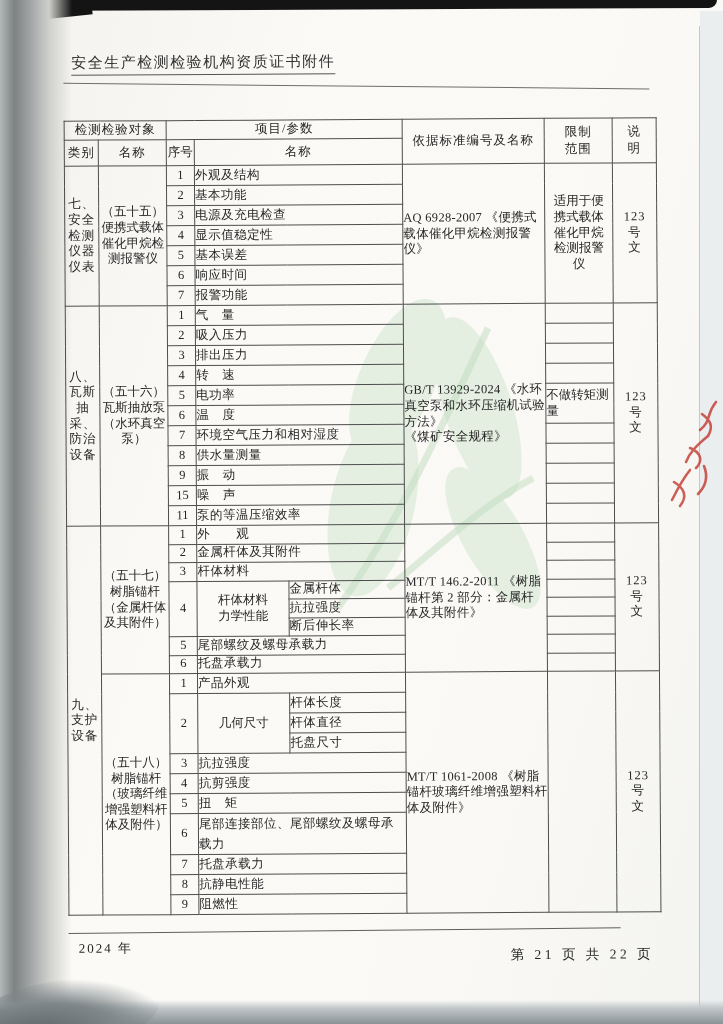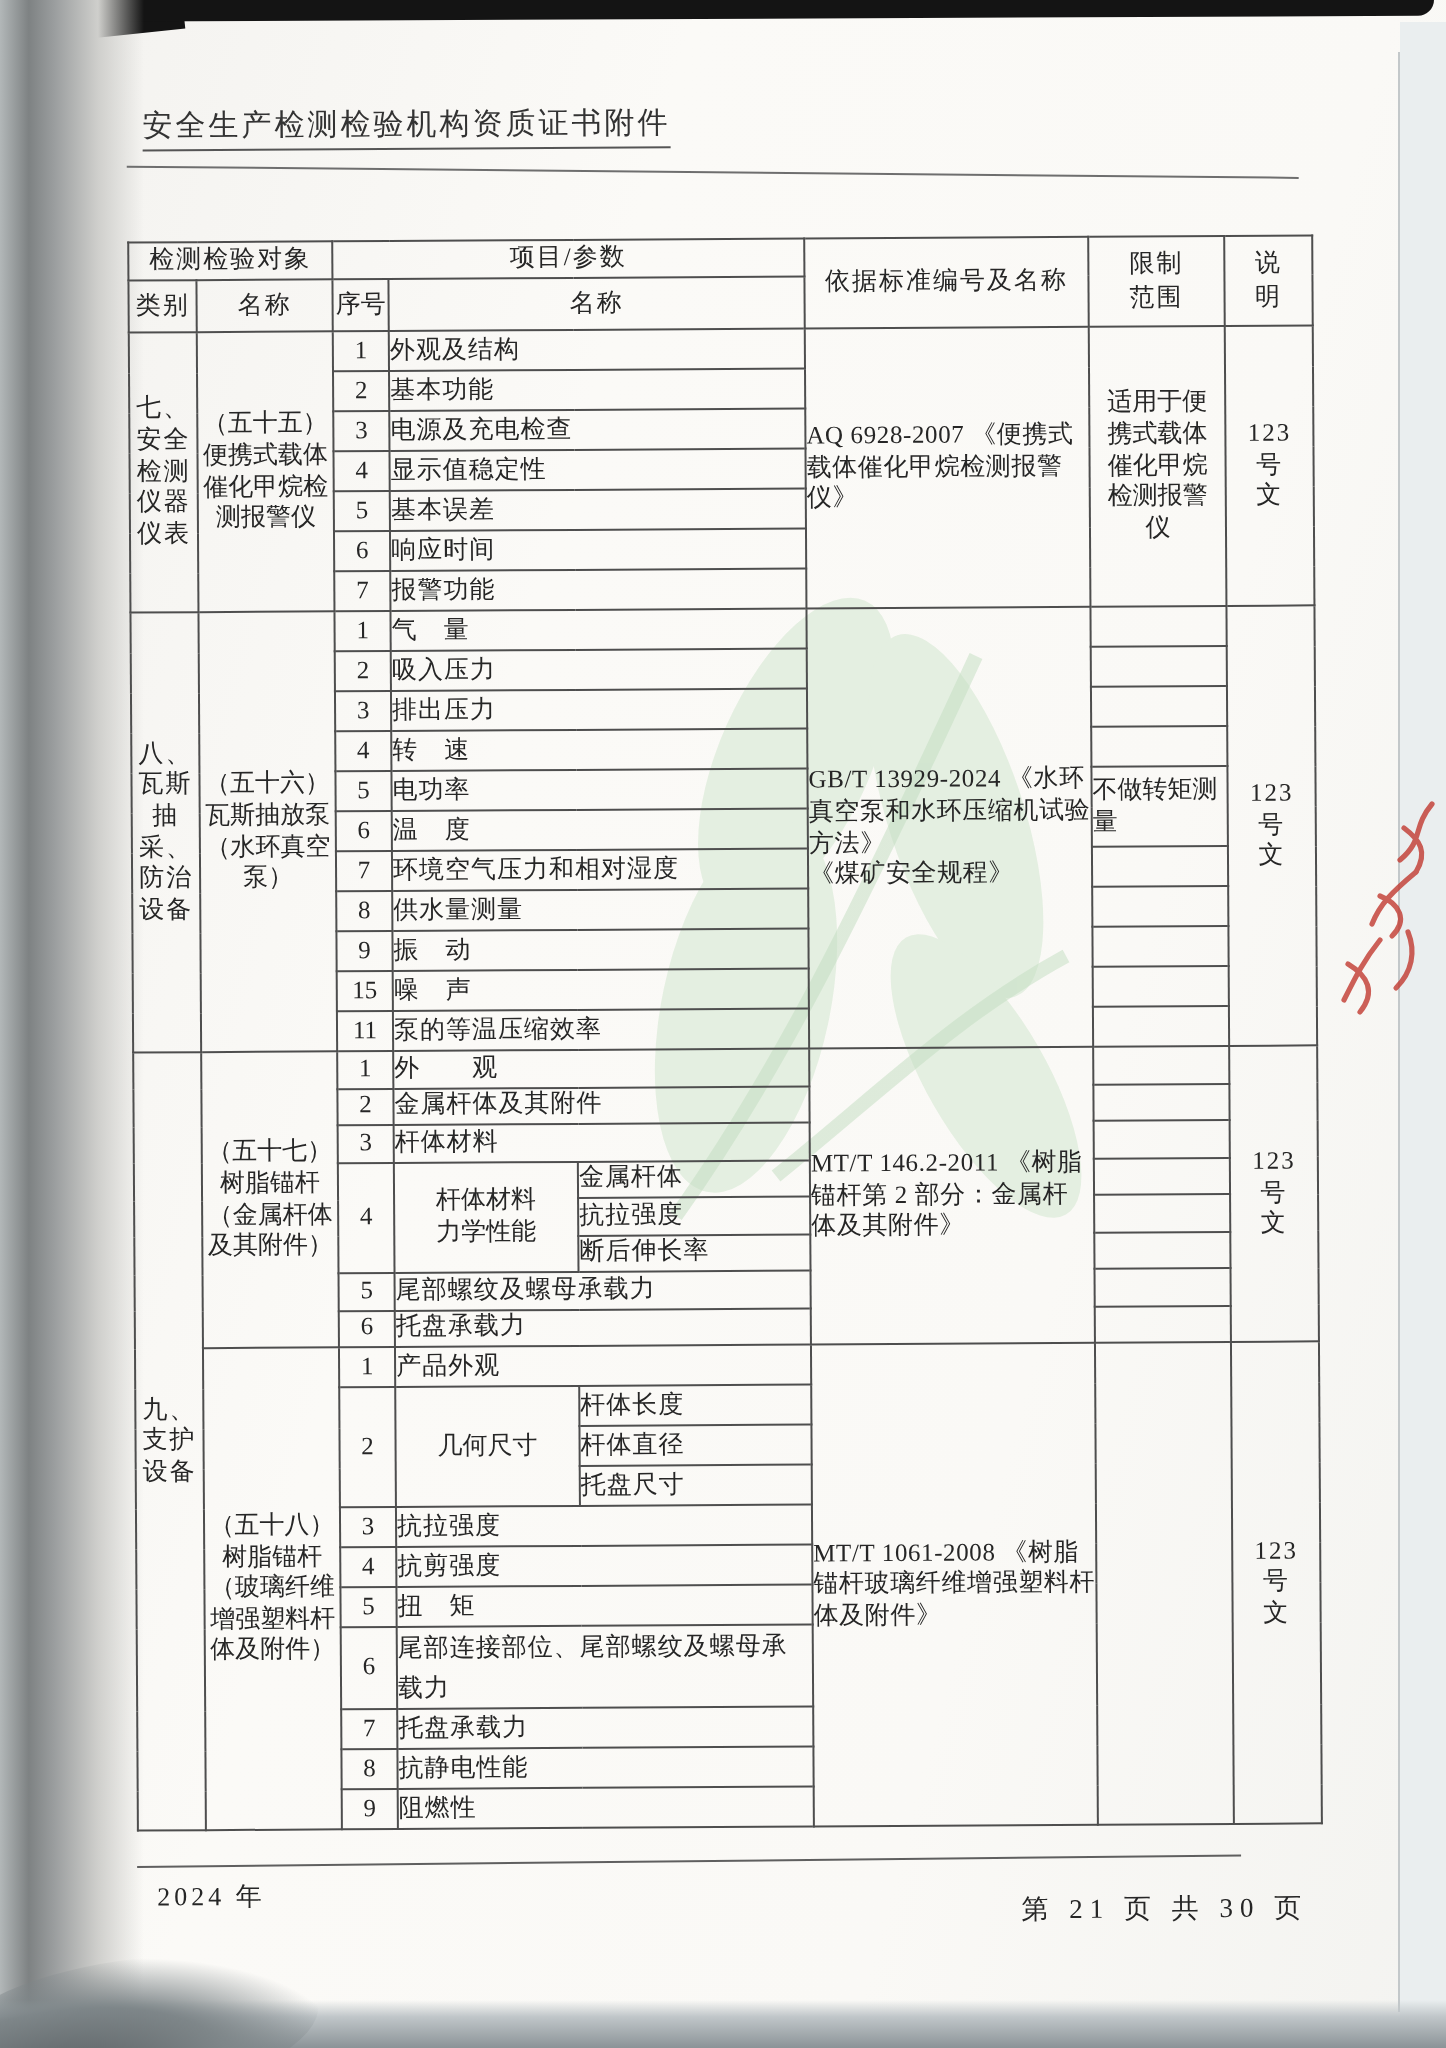--- a/index.html
+++ b/index.html
@@ -336,15 +336,15 @@
           </tr>
       <tr>
             <td class="c-seq">9</td>
             <td colspan="2" class="c-item">阻燃性</td>
           </tr>
     </tbody>
       </table>
 
     <div class="footer-rule"></div>
     <div class="footer-year">2024 年</div>
-    <div class="footer-page">第 21 页 共 30 页</div>
+    <div class="footer-page">第 21 页 共 22 页</div>
   </div>
 </div>
 
 </body></html>

